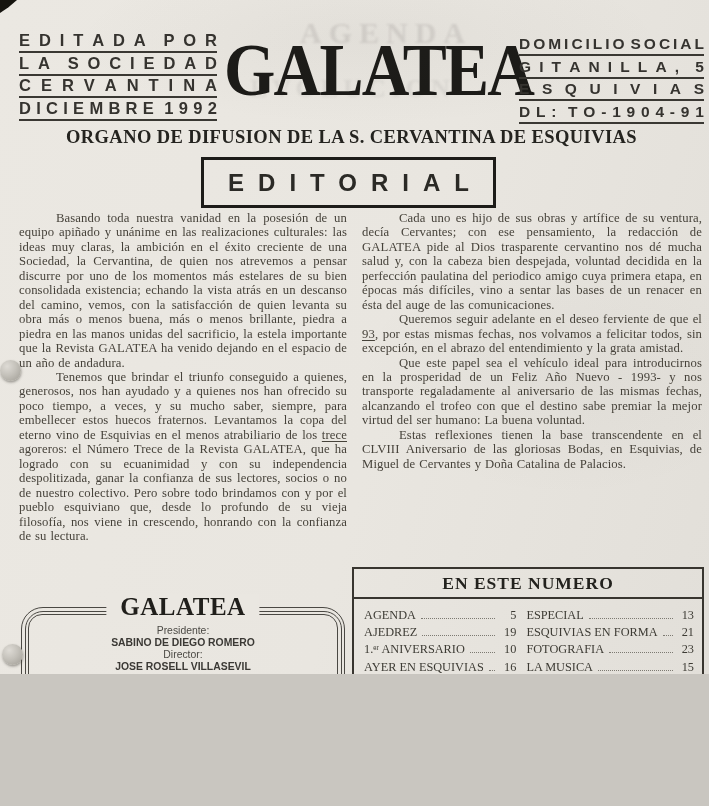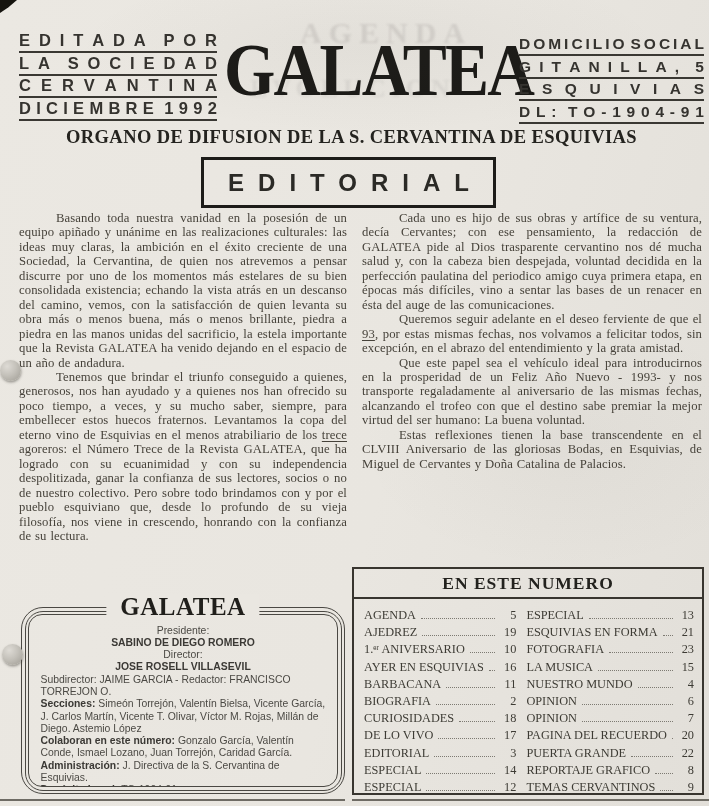--- a/index.html
+++ b/index.html
@@ -1,17 +1,17 @@
 <!DOCTYPE html>
 <html><head>
 <meta charset="utf-8">
 <style>
   html,body{margin:0;padding:0;}
   body{background:#c9c6c0;}
-  .page{position:relative;width:709px;height:806px;overflow:hidden;margin:0 auto;
+  .page{position:relative;width:709px;height:674px;overflow:hidden;margin:0 auto;
     background:linear-gradient(105deg,#ebe8e2 0%,#e9e6e0 55%,#e2dfd9 100%);
     font-family:"Liberation Serif",serif;}
   .page::after{content:"";position:absolute;inset:0;pointer-events:none;
     background:radial-gradient(ellipse 420px 120px at 52% 6%,rgba(80,78,70,0.05),transparent 70%),
                radial-gradient(ellipse 300px 180px at 80% 55%,rgba(80,78,70,0.04),transparent 70%);}
   .corner-mark{position:absolute;left:0;top:0;width:17px;height:13px;background:#16140f;
     clip-path:polygon(0 0,100% 0,50% 55%,0 100%);}
   
   .h-block{position:absolute;}
   .h-left{left:19px;top:32px;width:198px;}

